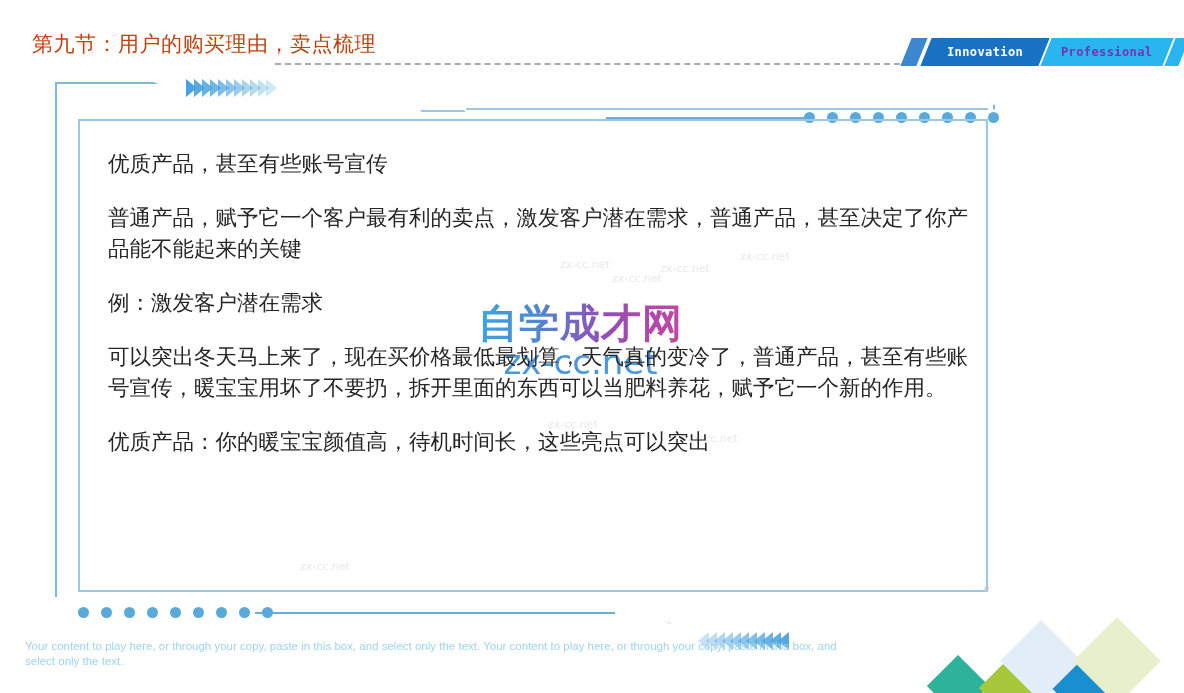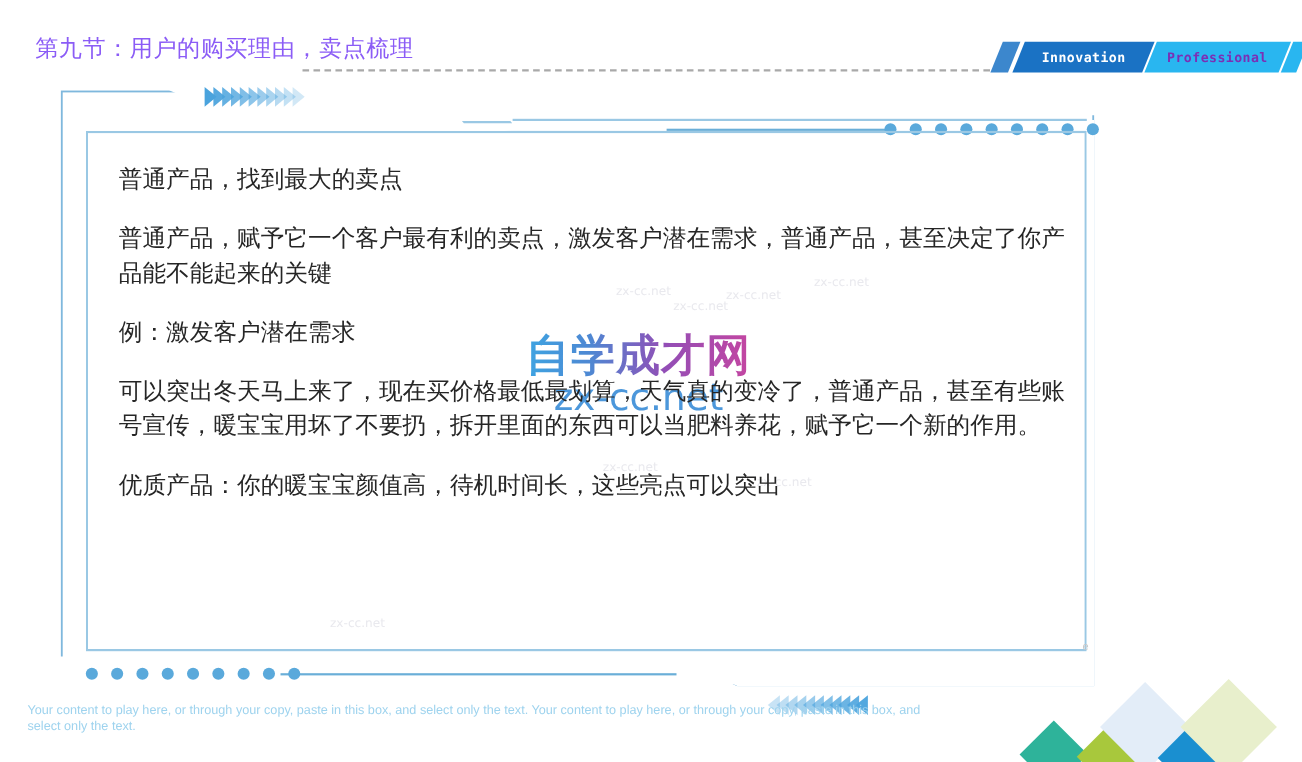--- a/index.html
+++ b/index.html
@@ -15,21 +15,21 @@
     width: 1184px; height: 693px;
     background: #ffffff;
   }
 
   
   .slide-title {
     position: absolute;
     left: 32px; top: 30px;
     font-family: "DejaVu Sans", "Liberation Sans", sans-serif;
     font-size: 21px;
-    color: #8b5cf6;
+    color: #c2410c;
     letter-spacing: 0.5px;
     white-space: nowrap;
   }
   .header-dash {
     position: absolute;
     left: 275px; top: 63px;
     width: 625px; height: 0;
     border-top: 2px dashed #a9a9a9;
   }
 
@@ -311,21 +311,21 @@
 
   <div class="ghost" style="left:560px; top:258px;">zx-cc.net</div>
   <div class="ghost" style="left:660px; top:262px;">zx-cc.net</div>
   <div class="ghost" style="left:740px; top:250px;">zx-cc.net</div>
   <div class="ghost" style="left:612px; top:272px;">zx-cc.net</div>
   <div class="ghost" style="left:548px; top:418px;">zx-cc.net</div>
   <div class="ghost" style="left:688px; top:432px;">zx-cc.net</div>
   <div class="ghost" style="left:300px; top:560px;">zx-cc.net</div>
 
   <div class="body-text" id="body-text">
-      <div class="para">普通产品，找到最大的卖点</div>
+      <div class="para">优质产品，甚至有些账号宣传</div>
       <div class="para">普通产品，赋予它一个客户最有利的卖点，激发客户潜在需求，普通产品，甚至决定了你产品能不能起来的关键</div>
       <div class="para">例：激发客户潜在需求</div>
       <div class="para">可以突出冬天马上来了，现在买价格最低最划算，天气真的变冷了，普通产品，甚至有些账号宣传，暖宝宝用坏了不要扔，拆开里面的东西可以当肥料养花，赋予它一个新的作用。</div>
       <div class="para">优质产品：你的暖宝宝颜值高，待机时间长，这些亮点可以突出</div>
     </div>
 
   <div class="watermark">
     <div class="wm-main">自学成才网</div>
     <div class="wm-sub">zx-cc.net</div>
   </div>

